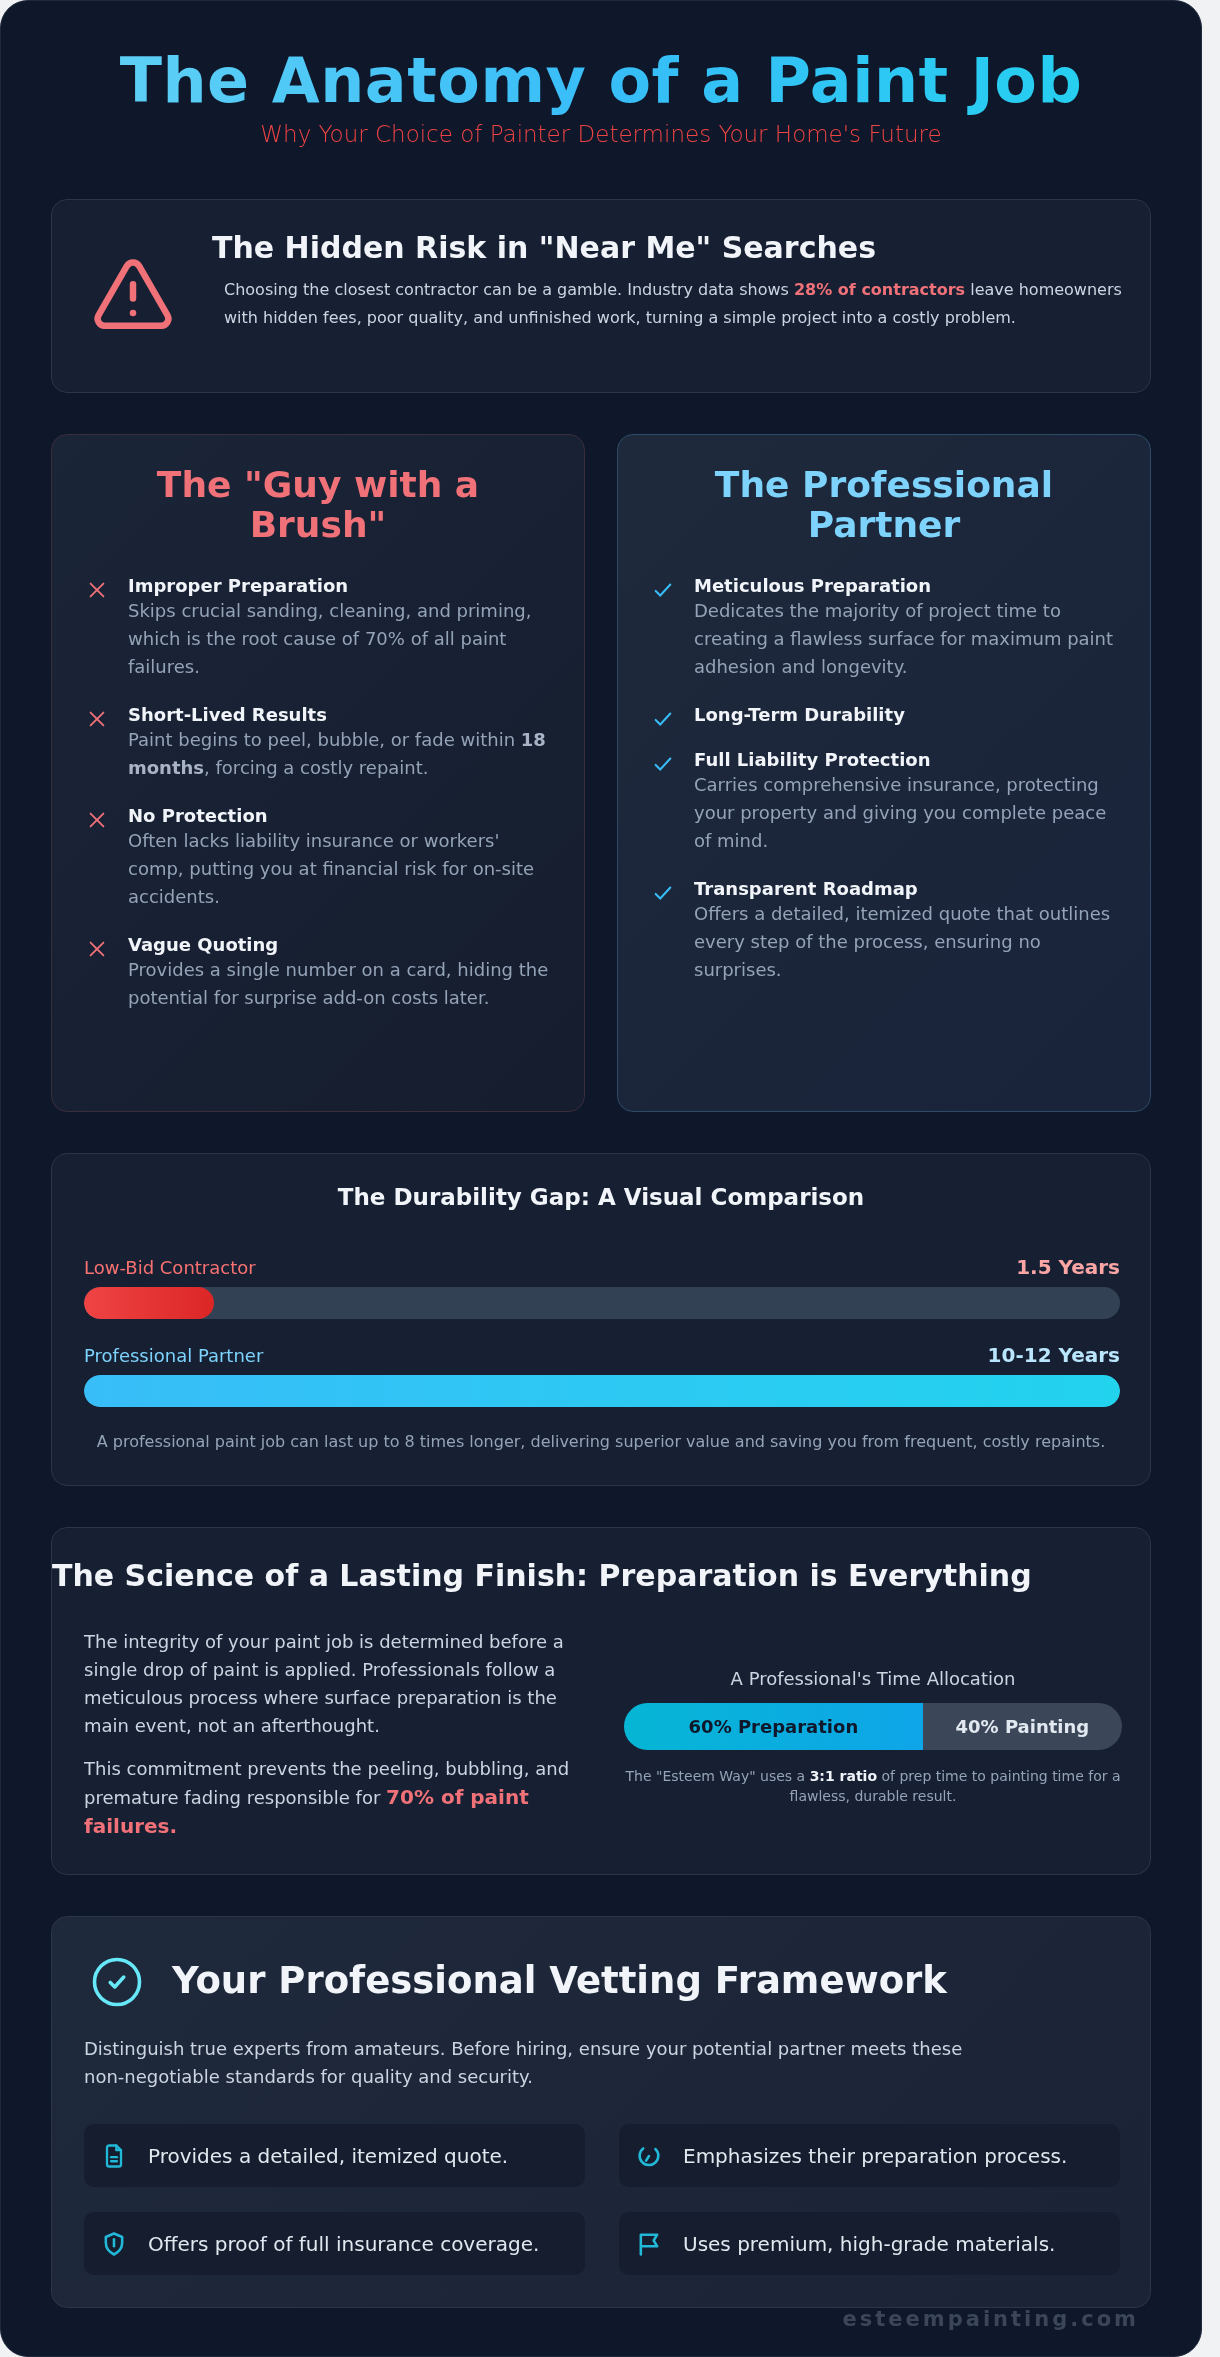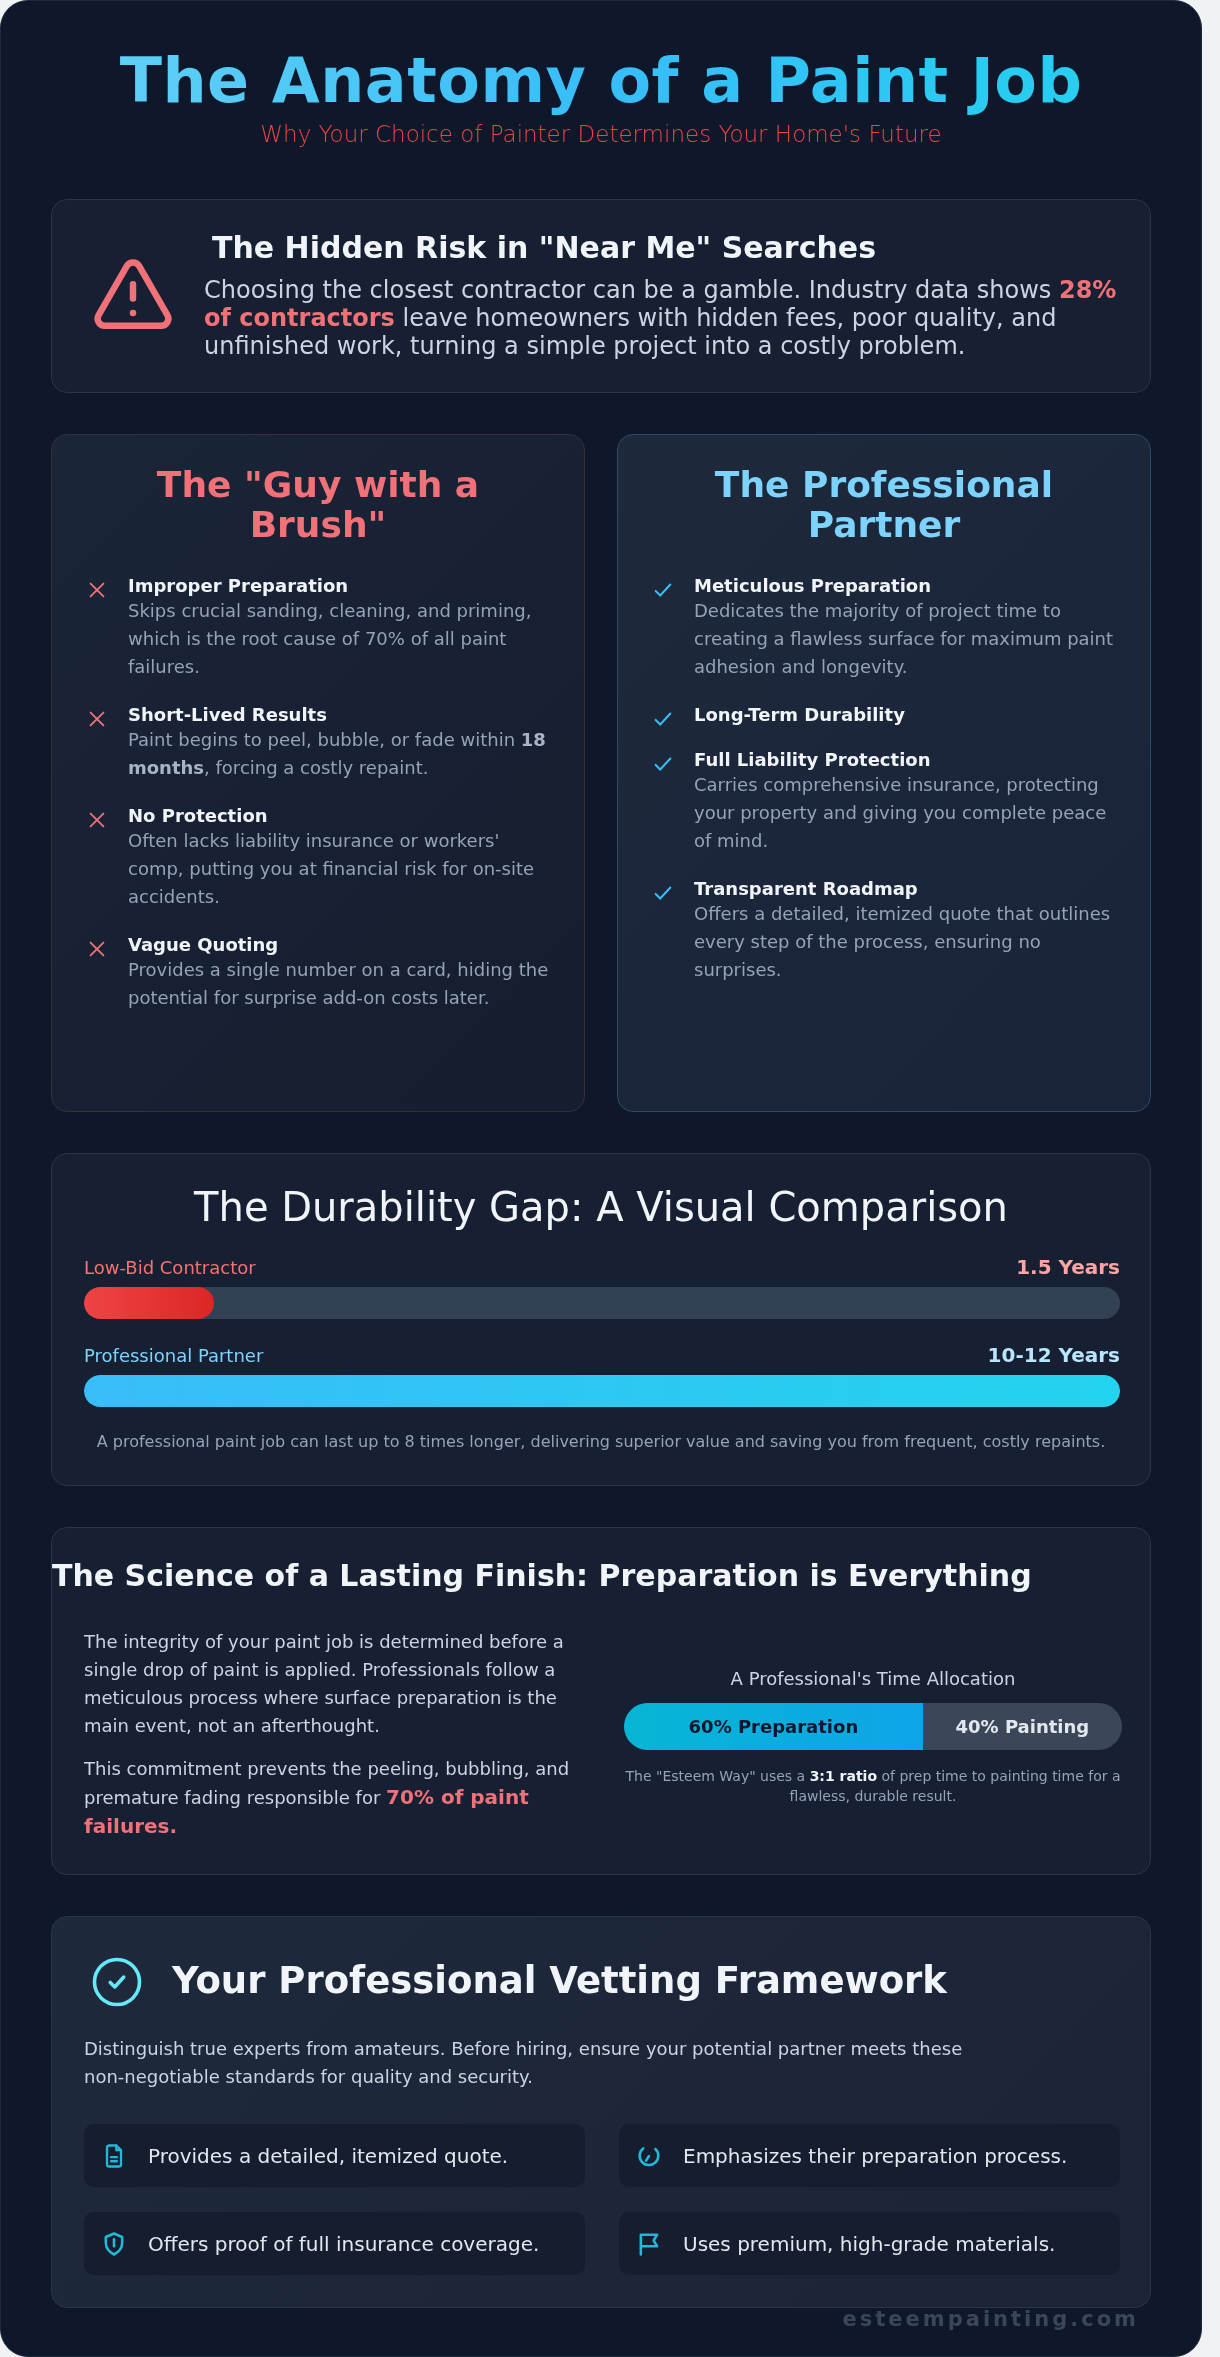--- a/index.html
+++ b/index.html
@@ -20,40 +20,40 @@
   }
   .subtitle { font-size: 23px; color: #ef4444; font-weight: 300; margin-top: 2px; }
 
   .card {
     position: absolute; background: #172033; border: 1px solid #2a3547; border-radius: 16px;
   }
   
   .risk { left: 50px; top: 198px; width: 1100px; height: 194px; }
   .risk .icon { position: absolute; left: 38px; top: 52px; width: 86px; height: 86px; }
   .risk h2 { position: absolute; left: 160px; top: 30px; font-size: 30px; color: #f1f5f9; font-weight: bold; }
-  .risk p { position: absolute; left: 152px; top: 76px; width: 920px; font-size: 24px; line-height: 28px; color: #cbd5e1; }
+  .risk p { position: absolute; left: 172px; top: 76px; width: 920px; font-size: 16px; line-height: 28px; color: #cbd5e1; }
   .hl-red { color: #f07178; font-weight: bold; }
 
   
   .cmp { top: 433px; width: 534px; height: 678px; padding: 30px 34px 0 34px;
          background: linear-gradient(135deg, #1b2538 0%, #151d2e 100%); }
   .cmp.bad { left: 50px; border-color: #3a2d3c; }
   .cmp.good { left: 616px; border-color: #2e4a66; background: linear-gradient(135deg, #1e293b 0%, #19233a 100%); }
   .cmp h3 { text-align: center; font-size: 36px; line-height: 40px; font-weight: bold; margin: 0 auto 30px; width: 360px; }
   .cmp.bad h3 { color: #f07178; }
   .cmp.good h3 { color: #7dd3fc; }
   .item { position: relative; padding-left: 42px; margin-bottom: 23px; }
   .item .mark { position: absolute; left: 0; top: 4px; width: 22px; height: 22px; }
   .item .it-title { font-size: 18px; font-weight: bold; color: #f1f5f9; line-height: 22px; }
   .item .it-desc { font-size: 18px; color: #94a3b8; line-height: 28px; }
   .item .it-desc b { color: #a8b4c6; }
 
   
   .dur { left: 50px; top: 1152px; width: 1100px; height: 333px; }
-  .dur h2 { position: absolute; left: 0; right: 0; top: 30px; text-align: center; font-size: 40px; color: #f1f5f9; font-weight: normal; }
+  .dur h2 { position: absolute; left: 0; right: 0; top: 30px; text-align: center; font-size: 23px; color: #f1f5f9; font-weight: bold; }
   .bar-row { position: absolute; left: 32px; width: 1036px; }
   .bar-row .lbl { font-size: 18px; }
   .bar-row .val { position: absolute; right: 0; top: -2px; font-size: 20px; font-weight: bold; }
   .track { position: absolute; left: 0; top: 30px; width: 1036px; height: 32px; border-radius: 16px; background: #334155; overflow: hidden; }
   .fill { height: 100%; border-radius: 16px; }
   .dur .note { position: absolute; left: 0; right: 0; top: 278px; text-align: center; font-size: 16px; color: #94a3b8; }
 
   
   .sci { left: 50px; top: 1526px; width: 1100px; height: 348px; }
   .sci h2 { position: absolute; left: 0; right: 0; top: 30px; text-align: left; font-size: 30px; color: #f1f5f9; font-weight: bold; }

